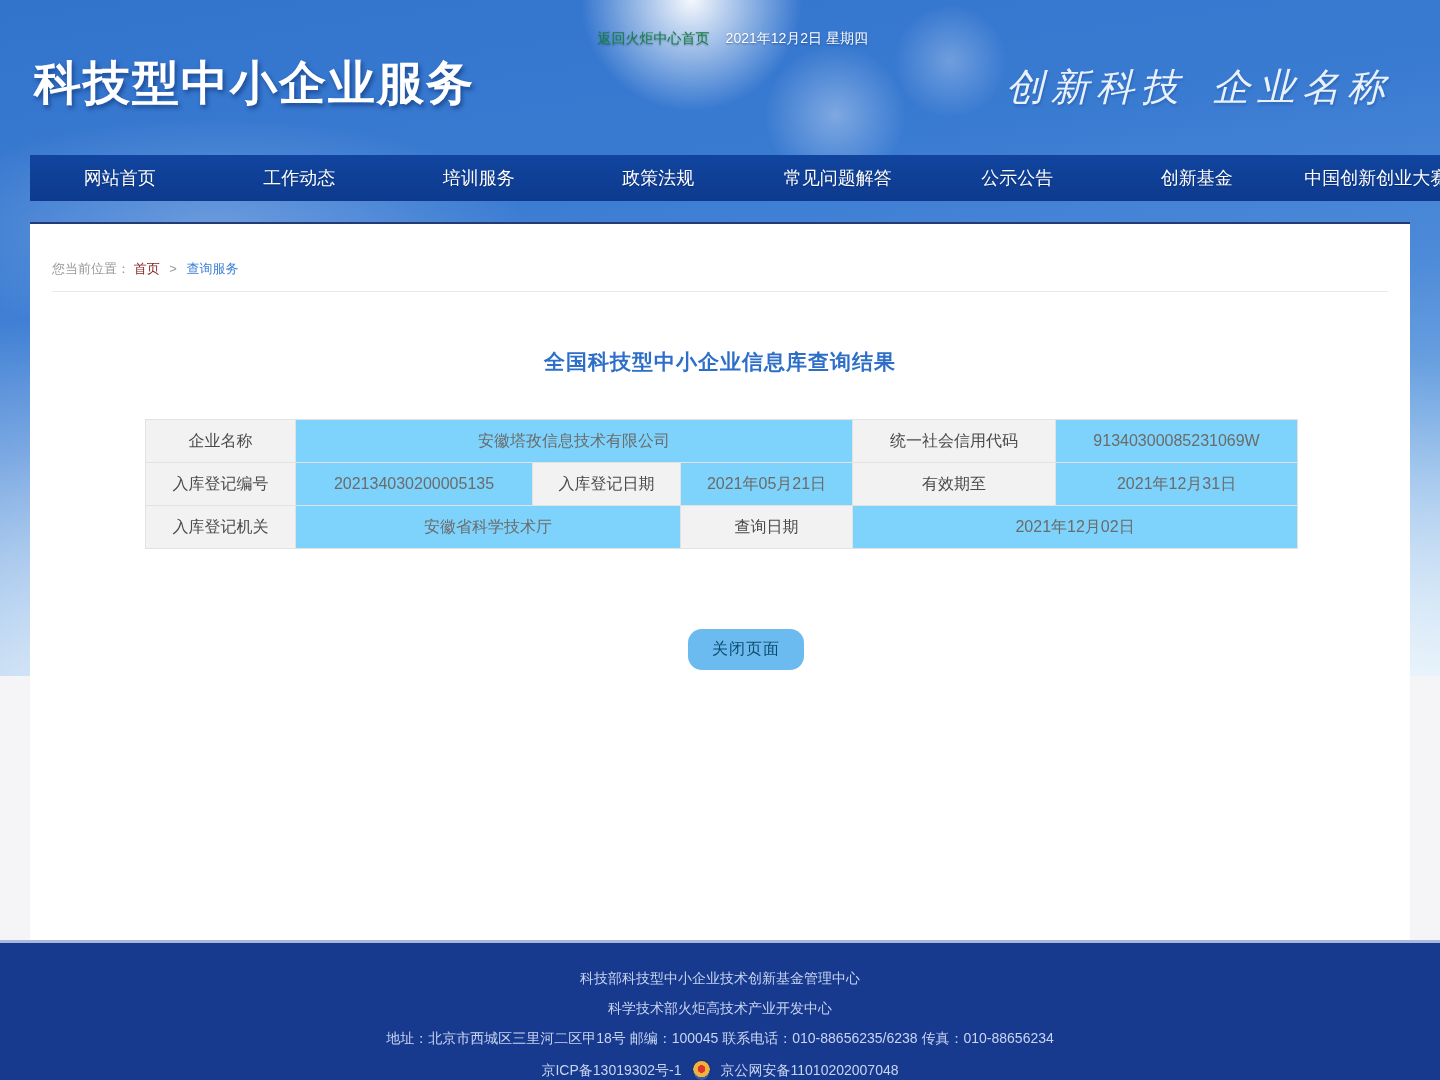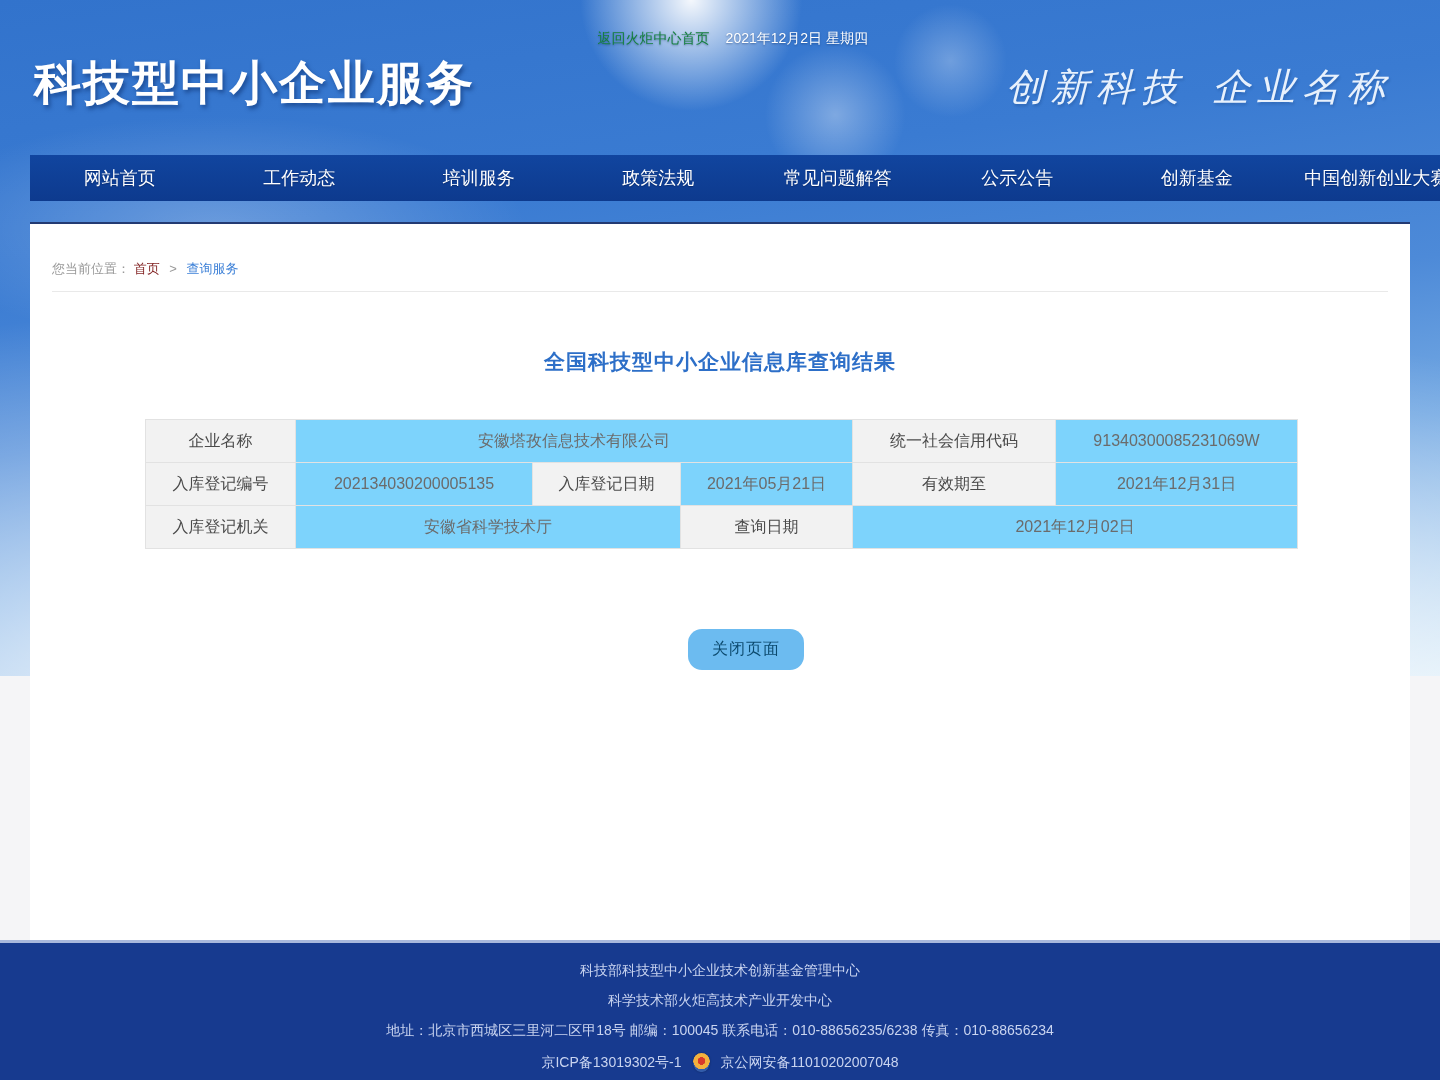--- a/index.html
+++ b/index.html
@@ -73,21 +73,21 @@
   td.lbl{ background:#f2f2f2; color:#4a4a4a; }
   td.val{ background:#7dd3fc; color:#6b6b6b; }
 
   .close-btn{ position:absolute; left:658px; top:405px; width:116px; height:41px; border:none;
               background:#6cbbf0; color:#0c4a6e; font-size:16px; border-radius:14px; cursor:pointer;
               font-family:inherit; letter-spacing:1px; }
 
   
   .footer{ position:absolute; left:0; top:940px; width:1440px; height:140px; background:#173a8f;
            border-top:3px solid #a9b8dd; color:#c9d4f0; font-size:14px;
-           display:flex; flex-direction:column; align-items:center; padding-top:20px; }
+           display:flex; flex-direction:column; align-items:center; padding-top:28px; }
   .footer .f-line{ line-height:15px; margin-bottom:15px; white-space:nowrap; }
   .f-records{ display:flex; align-items:center; gap:8px; }
   .f-records a{ color:#c9d4f0; text-decoration:none; cursor:pointer; }
   .badge{ display:inline-block; width:17px; height:19px; border-radius:50% 50% 46% 46%/44% 44% 56% 56%;
           background:radial-gradient(circle at 50% 42%, #d8392b 0 27%, #f3b13e 29% 58%, #335caa 60% 100%);
           box-shadow:0 0 2px rgba(0,0,0,.4); margin:0 3px; }
 </style>
 </head>
 <body>
 

